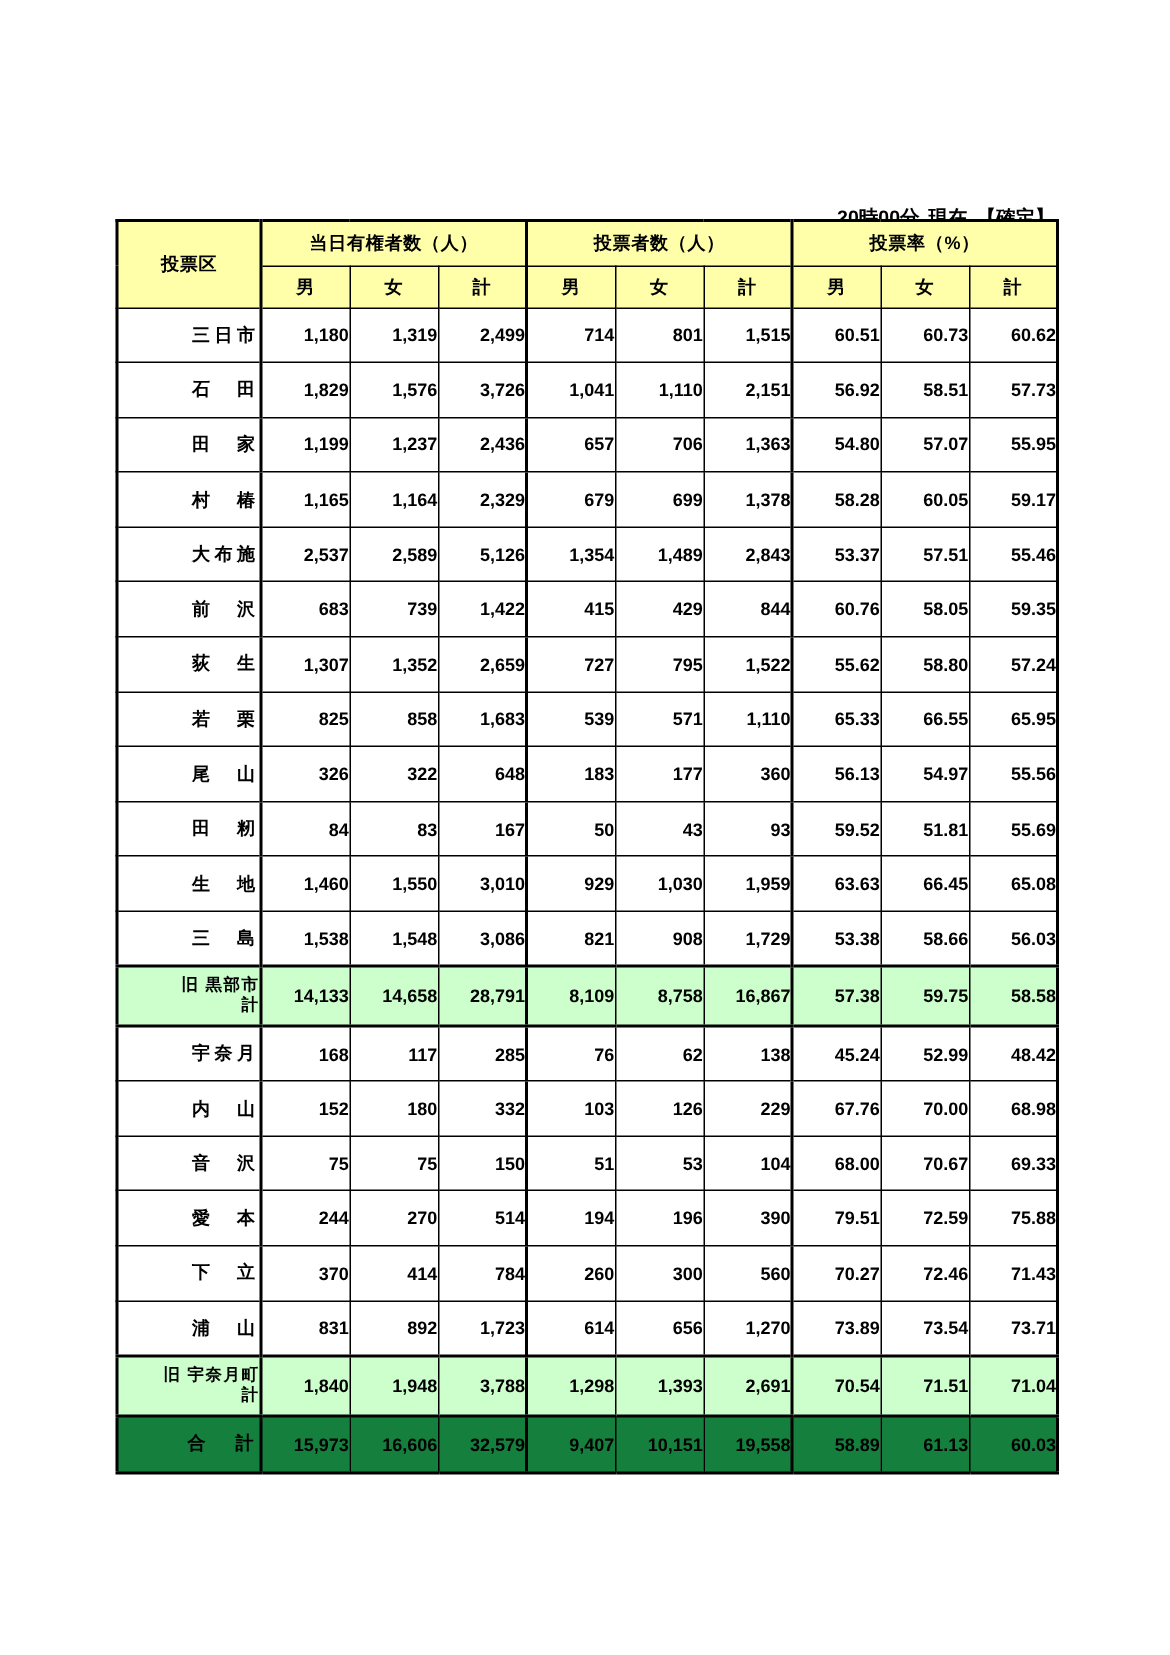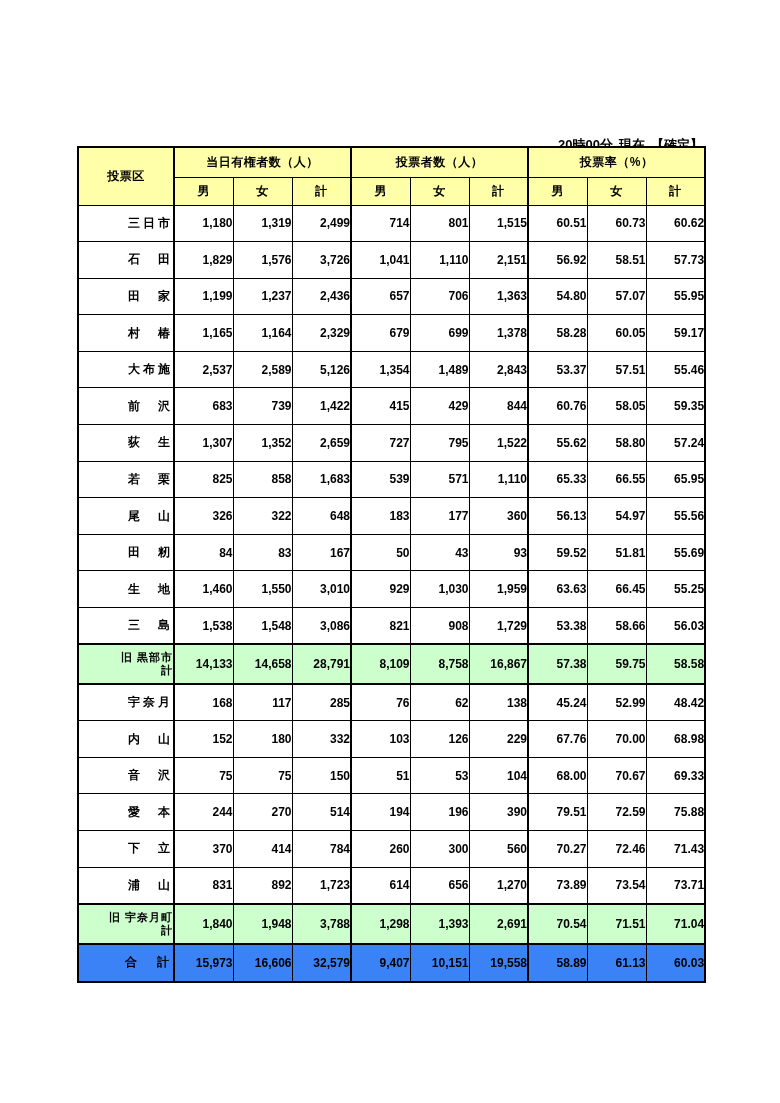--- a/index.html
+++ b/index.html
@@ -128,21 +128,21 @@
   }
   tr.subtotal td.area {
     letter-spacing: 1px;
     font-size: 11px;
     line-height: 1.15;
   }
   tr.subtotal td.area .l1 { display: block; }
   tr.subtotal td.area .l2 { display: block; }
 
   tr.grandtotal td {
-    background: #3b82f6;
+    background: #15803d;
     border-top: 2px solid #000000;
     border-bottom: 2px solid #000000;
     height: 38px;
   }
   tr.grandtotal td.area {
     letter-spacing: 4px;
     padding-left: 4px;
   }
 
   
@@ -337,21 +337,21 @@
           <tr>
             <td class="area">生　地</td>
             <td class="num gsep-left">1,460</td>
             <td class="num">1,550</td>
             <td class="num">3,010</td>
             <td class="num gsep-left">929</td>
             <td class="num">1,030</td>
             <td class="num">1,959</td>
             <td class="num gsep-left">63.63</td>
             <td class="num">66.45</td>
-            <td class="num">55.25</td>
+            <td class="num">65.08</td>
           </tr>
           <tr>
             <td class="area">三　島</td>
             <td class="num gsep-left">1,538</td>
             <td class="num">1,548</td>
             <td class="num">3,086</td>
             <td class="num gsep-left">821</td>
             <td class="num">908</td>
             <td class="num">1,729</td>
             <td class="num gsep-left">53.38</td>

